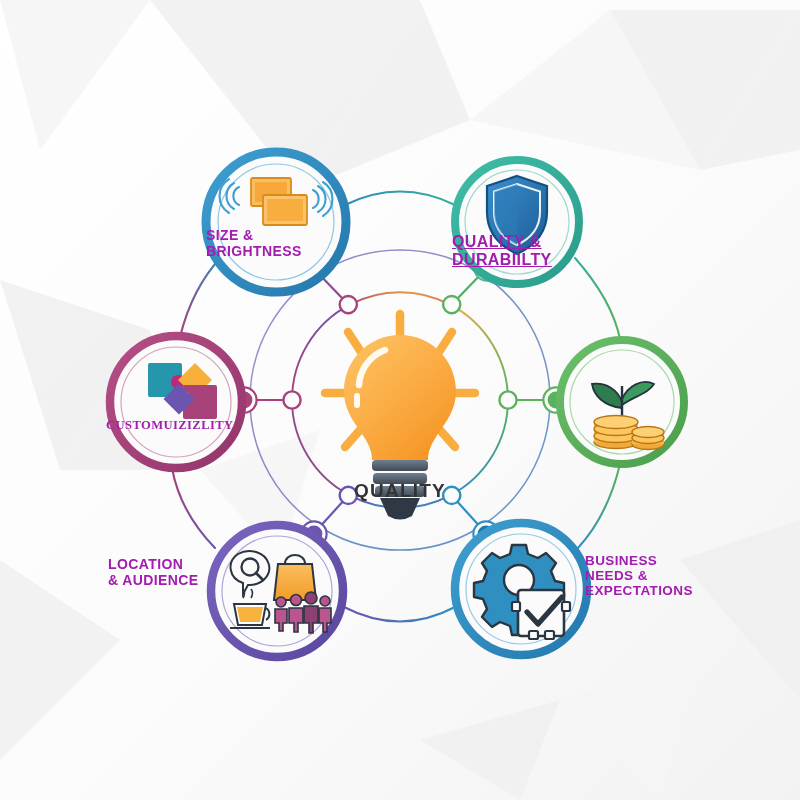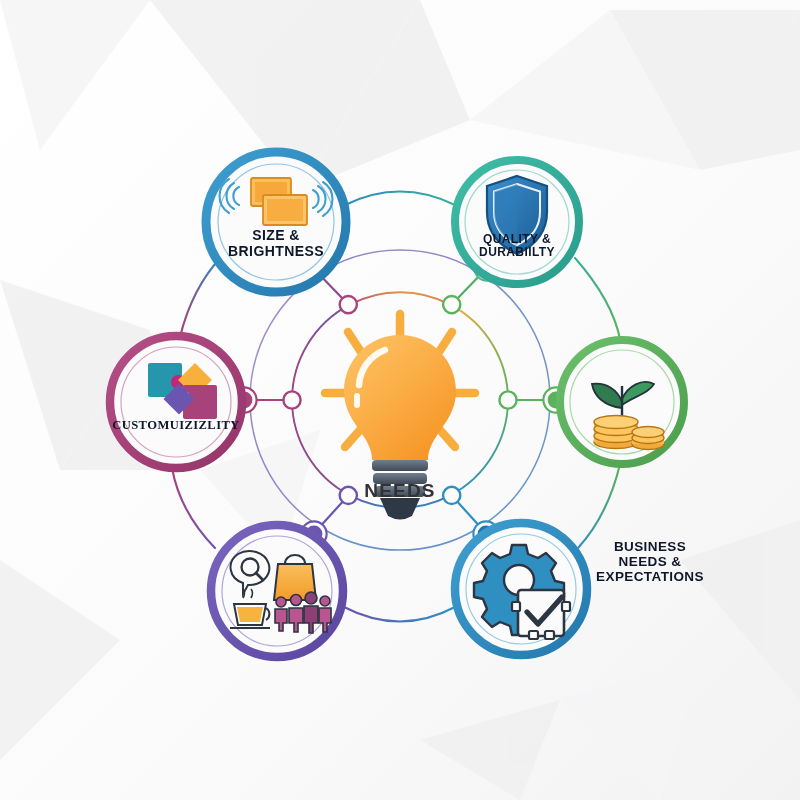--- a/index.html
+++ b/index.html
@@ -6,23 +6,22 @@
   body{
     width:800px;height:800px;overflow:hidden;
     font-family:"Liberation Sans", sans-serif;
     background:#fbfbfb;
   }
   #stage{position:relative;width:800px;height:800px;}
   #bg{position:absolute;inset:0;}
   #wires{position:absolute;inset:0;}
   .node-label{
     position:absolute;
-    text-align:center;
     font-weight:bold;
-    color:#0f172a;
+    color:#a21caf;
     letter-spacing:.4px;
     line-height:1.12;
     white-space:pre-line;
     pointer-events:none;
   }
   .center-label{
     position:absolute;
     font-weight:bold;
     color:#333;
     letter-spacing:1.2px;
@@ -361,29 +360,31 @@
       <path d="M 357,396 L 357,405" stroke="#fffaf0" stroke-width="6" stroke-linecap="round"></path>
       <g fill="url(#baseGrad)">
         <rect x="372" y="460" width="56" height="11" rx="4"></rect>
         <rect x="373" y="473" width="54" height="11" rx="4"></rect>
         <rect x="375" y="486" width="50" height="11" rx="4"></rect>
       </g>
       <path d="M 380,498 L 420,498 L 412,516 Q 400,523 388,516 Z" fill="#2f3946"></path>
     </g>
   </svg>
 
-  <div class="center-label" style="left:330px;top:480px;width:140px;font-size:19px;">NEEDS</div>
+  <div class="center-label" style="left:330px;top:480px;width:140px;font-size:19px;">QUALITY</div>
 
   <div class="node-label" style="left:206px;top:228px;width:140px;font-size:14px;">SIZE &amp;
 BRIGHTNESS</div>
 
-  <div class="node-label" style="left:452px;top:233px;width:130px;font-size:12px;">QUALITY &amp;
+  <div class="node-label" style="left:452px;top:233px;width:130px;font-size:16px;text-decoration:underline;">QUALITY &amp;
 DURABIILTY</div>
 
   <div class="node-label" style="left:106px;top:418px;width:140px;font-size:12.6px;font-family:Liberation Serif, serif;">CUSTOMUIZIZLITY</div>
 
 
-
-  <div class="node-label" style="left:585px;top:539px;width:130px;font-size:13.5px;">BUSINESS
+  <div class="node-label" style="left:108px;top:557px;width:112px;font-size:14px;">LOCATION
+&amp; AUDIENCE</div>
+
+  <div class="node-label" style="left:585px;top:553px;width:130px;font-size:13.5px;">BUSINESS
 NEEDS &amp;
 EXPECTATIONS</div>
 
 </div>
 
 </body></html>

